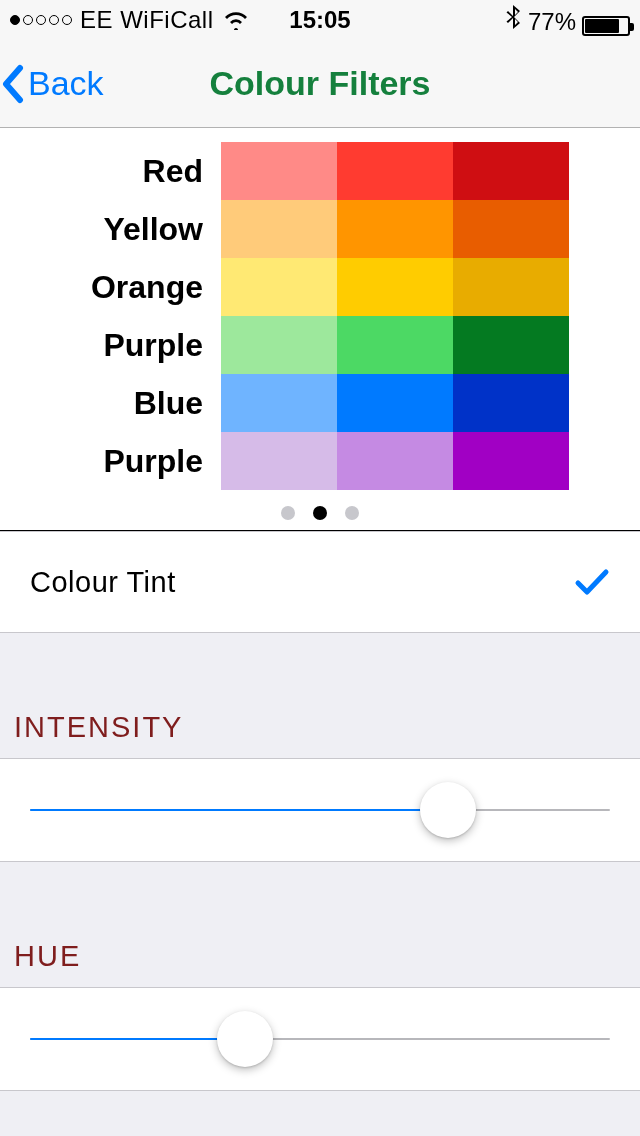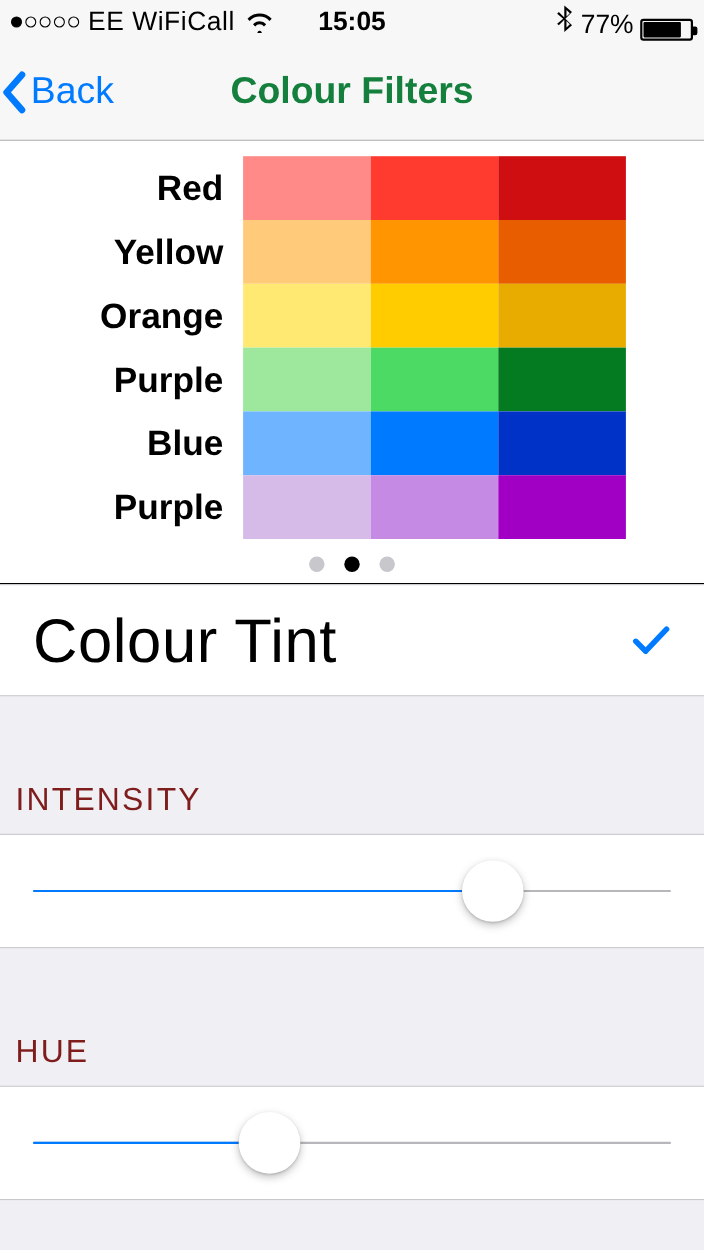--- a/index.html
+++ b/index.html
@@ -116,21 +116,21 @@
       background: #fff;
       border-top: 1px solid #c8c7cc;
       border-bottom: 1px solid #c8c7cc;
       height: 102px;
       display: flex;
       align-items: center;
       justify-content: space-between;
       padding: 0 30px;
       margin-top: 0;
     }
-    .row-label { font-size: 56px; color: #000; letter-spacing: 0.5px; }
+    .row-label { font-size: 29px; color: #000; letter-spacing: 0.5px; }
     .checkmark svg { display: block; }
 
     
     .section-header {
       font-size: 29px;
       color: #7f1d1d;
       letter-spacing: 2px;
       padding: 0 14px;
       margin-top: 78px;
       margin-bottom: 14px;

